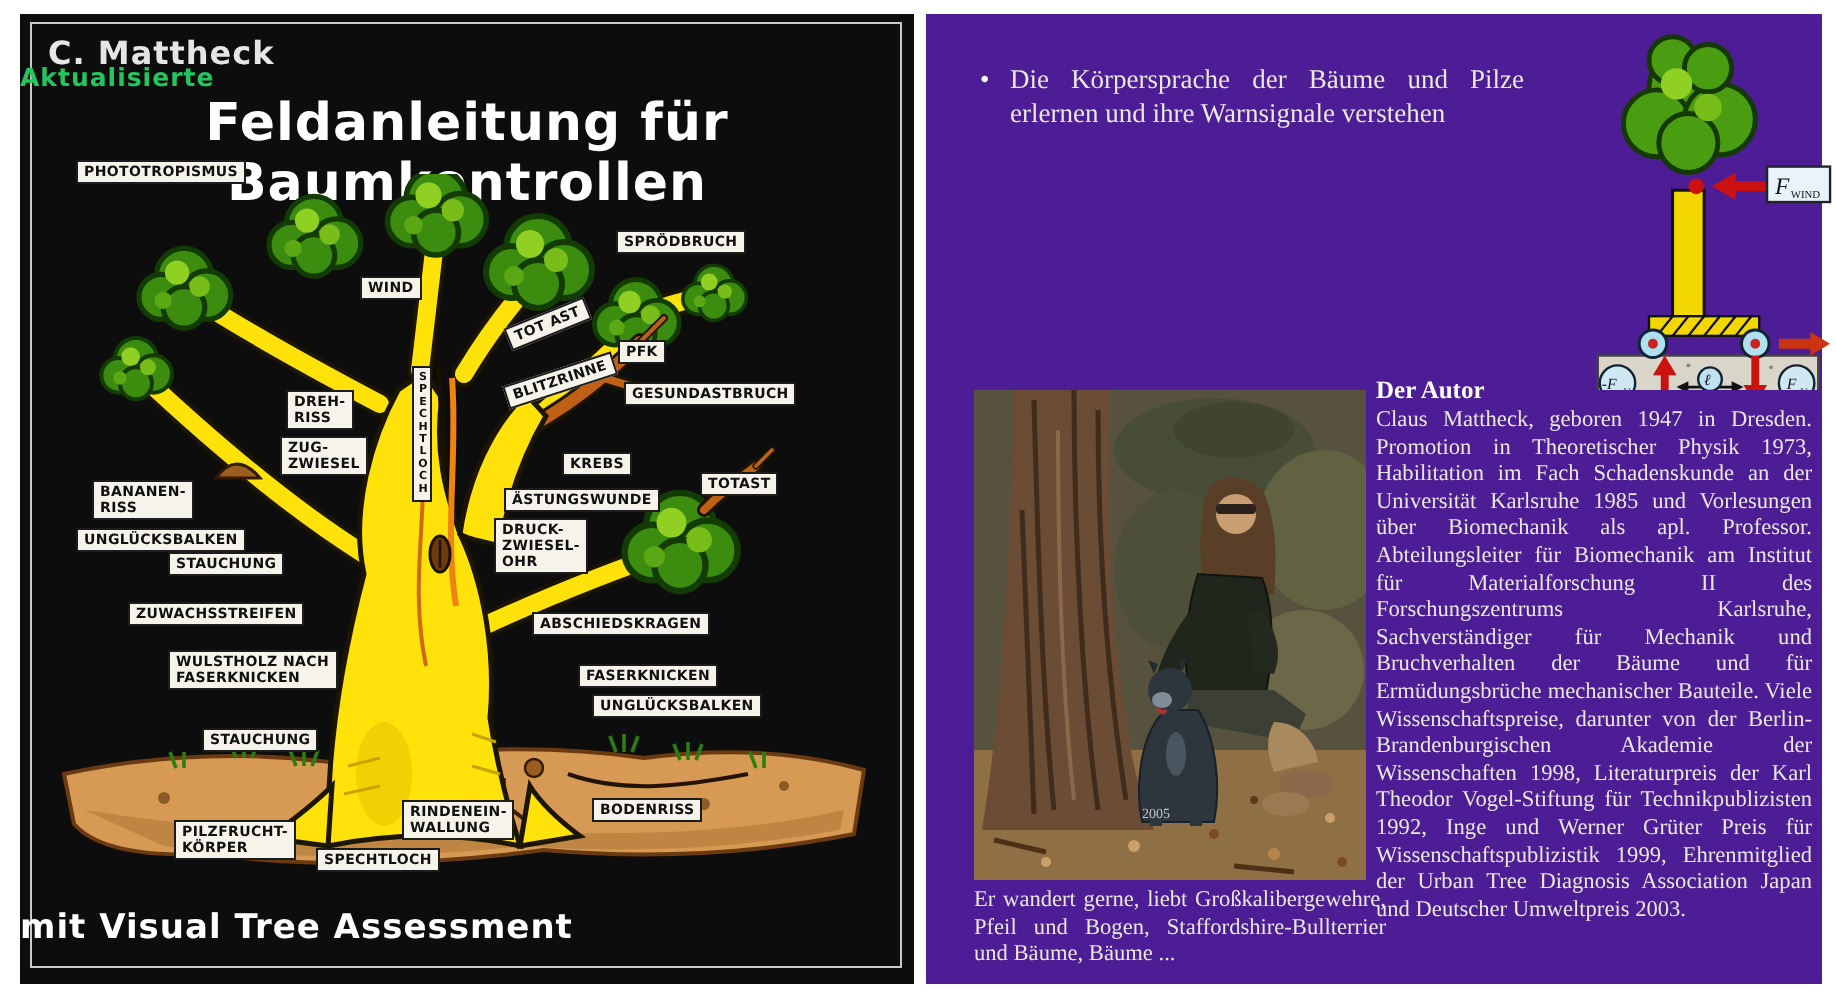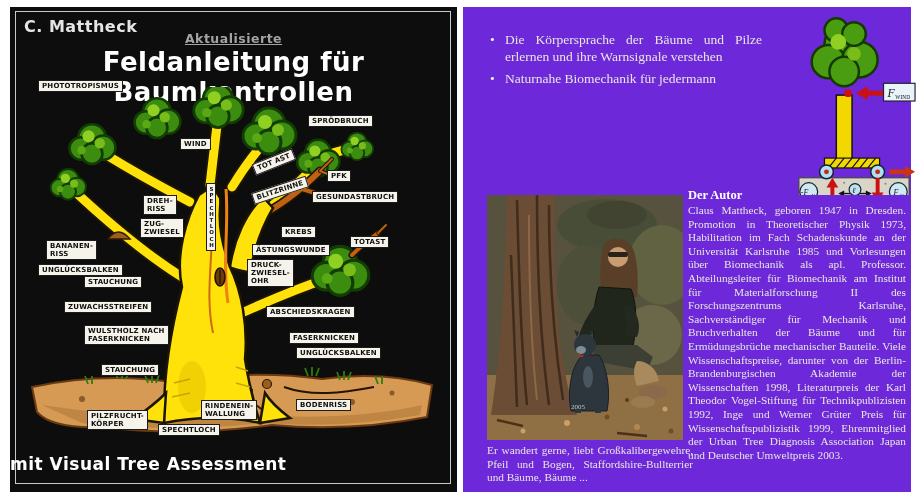--- a/index.html
+++ b/index.html
@@ -5,32 +5,32 @@
   html,body{margin:0;padding:0;}
   body{
     width:918px;height:499px;position:relative;background:#ffffff;
     font-family:"DejaVu Sans",sans-serif;overflow:hidden;
   }
   .page{position:absolute;top:7px;height:485px;}
   
   #front{left:10px;width:447px;background:#0d0d0d;}
   #front .frame{position:absolute;left:5px;top:4px;right:6px;bottom:8px;border:1.5px solid #c9c9c9;pointer-events:none;}
   .cover-author{position:absolute;left:14px;top:10px;color:#e5e5e5;font-weight:bold;font-size:16px;letter-spacing:.5px;}
-  .cover-kicker{position:absolute;left:0;right:0;top:24px;text-align:center;color:#a3a3a3;font-weight:bold;font-size:12.5px;letter-spacing:.5px;text-decoration:underline;}
+  .cover-kicker{position:absolute;left:0;right:0;top:24px;color:#22c55e;font-weight:bold;font-size:12.5px;letter-spacing:.5px;}
   .cover-title{position:absolute;left:0;right:0;top:40px;text-align:center;color:#fff;font-weight:bold;font-size:26px;letter-spacing:.5px;}
   .cover-subtitle{position:absolute;left:0;right:0;top:447px;text-align:left;color:#fff;font-weight:bold;font-size:17px;letter-spacing:.5px;}
   .tag{
     position:absolute;background:#f6f4ea;border:1px solid #1c1c1c;color:#101010;
     font-weight:bold;font-size:7px;line-height:1.15;padding:1px 3px;
     white-space:pre-line;letter-spacing:.2px;transform-origin:left center;z-index:5;
   }
   .tag.vertical{writing-mode:vertical-rl;text-orientation:upright;font-size:5.5px;padding:2px 1px;line-height:1;}
   #cover-art{position:absolute;left:12px;top:80px;width:423px;height:360px;}
   
-  #back{left:463px;width:448px;background:#6d28d9;color:#e9e7e0;font-family:"Liberation Serif",serif;}
+  #back{left:463px;width:448px;background:#4c1d95;color:#e9e7e0;font-family:"Liberation Serif",serif;}
   .bullets{position:absolute;left:27px;top:24px;width:272px;list-style:none;margin:0;padding:0;font-size:13.5px;line-height:17px;text-align:justify;}
   .bullets li{padding-left:15px;margin-bottom:5px;}
   .bullets li::before{content:"\2022";display:inline-block;width:15px;margin-left:-15px;color:#fff;}
   #statics{position:absolute;left:330px;top:2px;width:124px;height:186px;}
   .autor-h{position:absolute;left:225px;top:181px;font-weight:bold;font-size:12.5px;color:#fff;}
   .bio{position:absolute;left:225px;top:197px;width:218px;font-size:11.3px;line-height:13.6px;text-align:justify;}
   #photo{position:absolute;left:24px;top:188px;width:196px;height:245px;}
   .caption{position:absolute;left:24px;top:437px;width:206px;font-size:11.3px;line-height:13.6px;text-align:justify;}
 </style>
 </head>
@@ -137,21 +137,21 @@
     <g>
       <path d="M86,152 Q96,138 108,152 Z" fill="#9a5e1e" stroke="#331902" stroke-width="1.5"></path>
       <circle cx="245" cy="297" r="4.5" fill="#9a5e1e" stroke="#331902" stroke-width="1.2"></circle>
     </g>
   </svg>
 
   <div class="tag" style="left:28px;top:73px">PHOTOTROPISMUS</div>
   <div class="tag" style="left:170px;top:131px">WIND</div>
   <div class="tag" style="left:298px;top:108px">SPRÖDBRUCH</div>
   <div class="tag" style="left:244px;top:157px;transform:rotate(-22deg)">TOT AST</div>
-  <div class="tag" style="left:317px;top:163px">PFK</div>
+  <div class="tag" style="left:299px;top:163px">PFK</div>
   <div class="tag" style="left:243px;top:186px;transform:rotate(-18deg)">BLITZRINNE</div>
   <div class="tag" style="left:302px;top:184px">GESUNDASTBRUCH</div>
   <div class="tag" style="left:133px;top:188px">DREH-
 RISS</div>
   <div class="tag" style="left:130px;top:211px">ZUG-
 ZWIESEL</div>
   <div class="tag vertical" style="left:196px;top:176px">SPECHTLOCH</div>
   <div class="tag" style="left:271px;top:219px">KREBS</div>
   <div class="tag" style="left:242px;top:237px">ÄSTUNGSWUNDE</div>
   <div class="tag" style="left:340px;top:229px">TOTAST</div>
@@ -176,21 +176,20 @@
 WALLUNG</div>
   <div class="tag" style="left:286px;top:392px">BODENRISS</div>
 
   <div class="cover-subtitle">mit Visual Tree Assessment</div>
 </div>
 
 <div class="page" id="back">
 
   <ul class="bullets">
     <li>Die Körpersprache der Bäume und Pilze erlernen und ihre Warnsignale verstehen</li>
-    <li>Naturnahe Biomechanik für jedermann</li>
   </ul>
 
   <svg id="statics" viewBox="0 0 126 186">
     <g stroke="#143a02" stroke-width="2.5" fill="#4a9c10">
       <circle cx="52" cy="34" r="20"></circle>
         <circle cx="36" cy="52" r="17"></circle>
         <circle cx="68" cy="50" r="18"></circle>
       <circle cx="52" cy="62" r="15"></circle>
         <circle cx="44" cy="20" r="12"></circle>
         <circle cx="62" cy="24" r="12"></circle>

